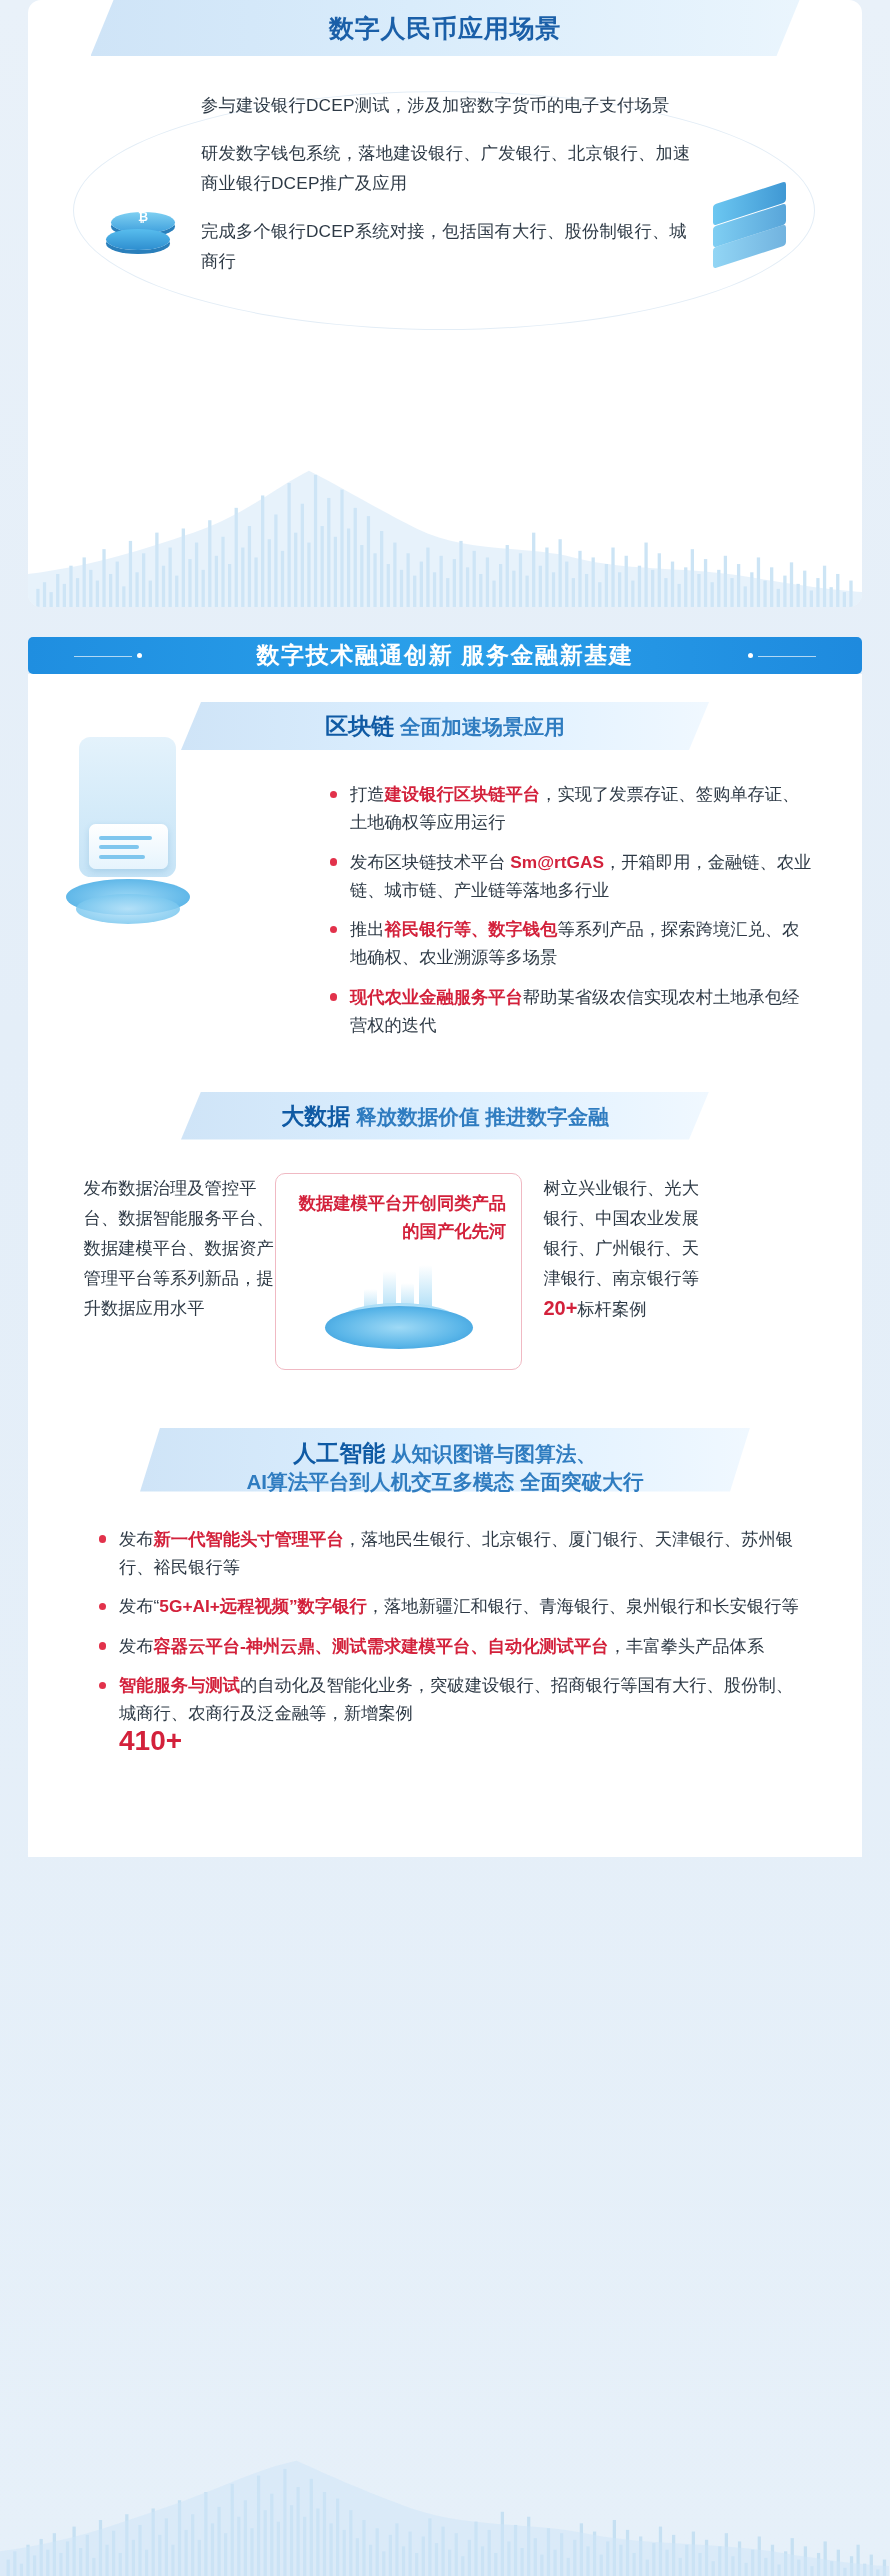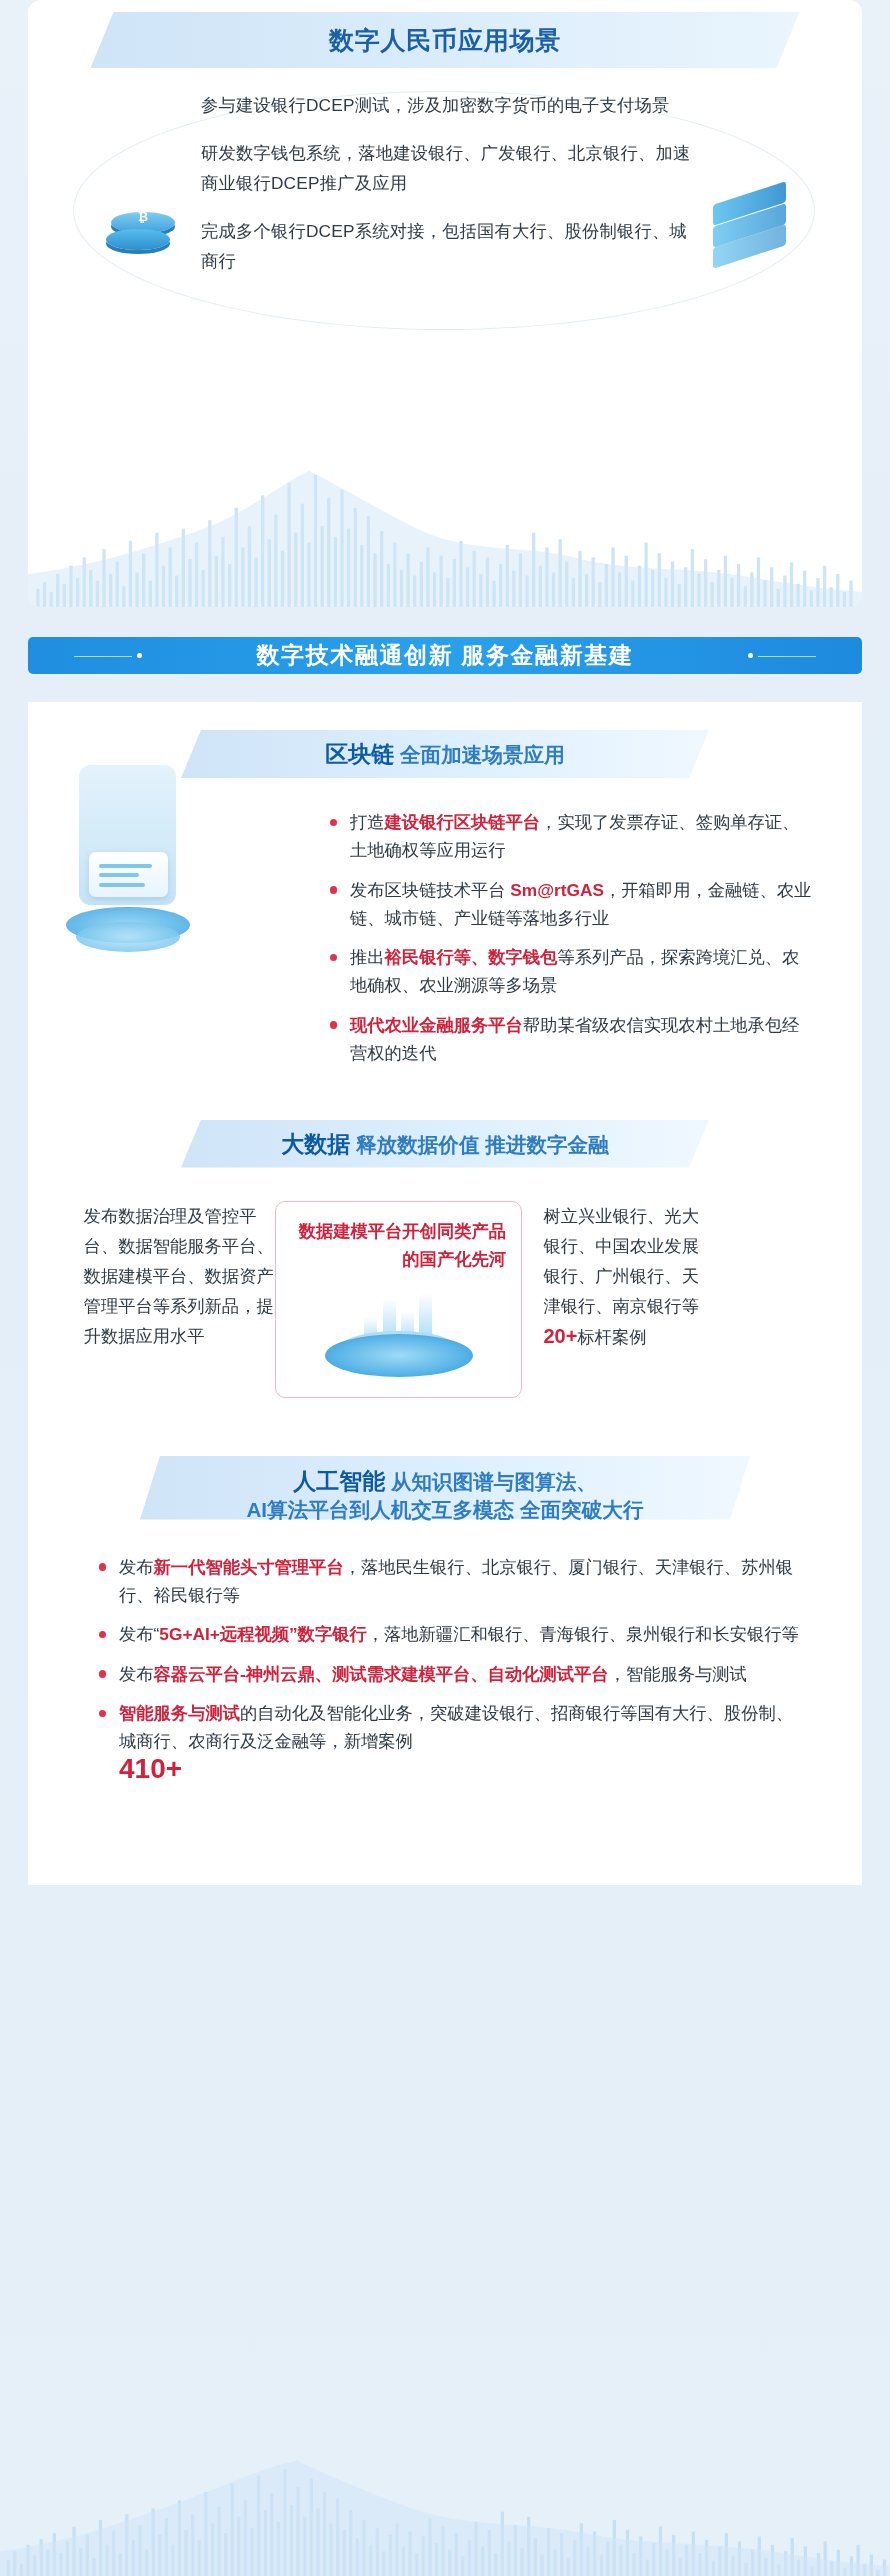--- a/index.html
+++ b/index.html
@@ -32,21 +32,21 @@
     min-height: 607px;
     border-radius: 13px;
     background: #ffffff;
     position: relative;
   }
   .banner1 {
     position: relative;
     margin: 0 auto;
     width: 709px;
     height: 56px;
-    top: 12px;
+    top: 0;
   }
   .banner1 .bg {
     position: absolute;
     inset: 0;
     background: linear-gradient(90deg,#cfe4f7 0%, #d9ecfb 45%, #eaf5fd 100%);
     clip-path: polygon(23px 0, 100% 0, calc(100% - 23px) 100%, 0 100%);
   }
   .banner1 .txt {
     position: relative;
     text-align: center;
@@ -509,21 +509,21 @@
   </div>
 
   <div class="blueband">
     <div class="deco left"></div>
     <div class="dot dl"></div>
     <div class="t">数字技术融通创新 服务金融新基建</div>
     <div class="dot dr"></div>
     <div class="deco right"></div>
   </div>
 
-  <div class="panel" style="padding:28px 0 16.5px 0; position:relative;margin-top:28px;">
+  <div class="panel" style="padding:28px 0 16.5px 0; position:relative;">
 
     <div class="subbanner">
       <div class="bg"></div>
       <div class="txt">
         <span class="strong">区块链</span>
         <span class="light">全面加速场景应用</span>
       </div>
     </div>
 
     <div class="bc-art">
@@ -600,21 +600,21 @@
     </div>
 
     <ul class="bullets" style="margin:33px 58px 0 66px;">
       <li>
         <span>发布</span><b>新一代智能头寸管理平台</b><span>，落地民生银行、北京银行、厦门银行、天津银行、苏州银行、裕民银行等</span>
       </li>
       <li>
         <span>发布“</span><b>5G+AI+远程视频”数字银行</b><span>，落地新疆汇和银行、青海银行、泉州银行和长安银行等</span>
       </li>
       <li>
-        <span>发布</span><b>容器云平台-神州云鼎、测试需求建模平台、自动化测试平台</b><span>，智能服务与测试</span>
+        <span>发布</span><b>容器云平台-神州云鼎、测试需求建模平台、自动化测试平台</b><span>，丰富拳头产品体系</span>
       </li>
       <li>
         <span></span><b>智能服务与测试</b><span>的自动化及智能化业务，突破建设银行、招商银行等国有大行、股份制、城商行、农商行及泛金融等，新增案例</span><b style="display:block;font-size:28px;">410+</b>
       </li>
     </ul>
   </div>
 
   <div class="spacer"></div>
 
   <svg class="wavebottom" viewBox="0 0 1080 170" preserveAspectRatio="none">

